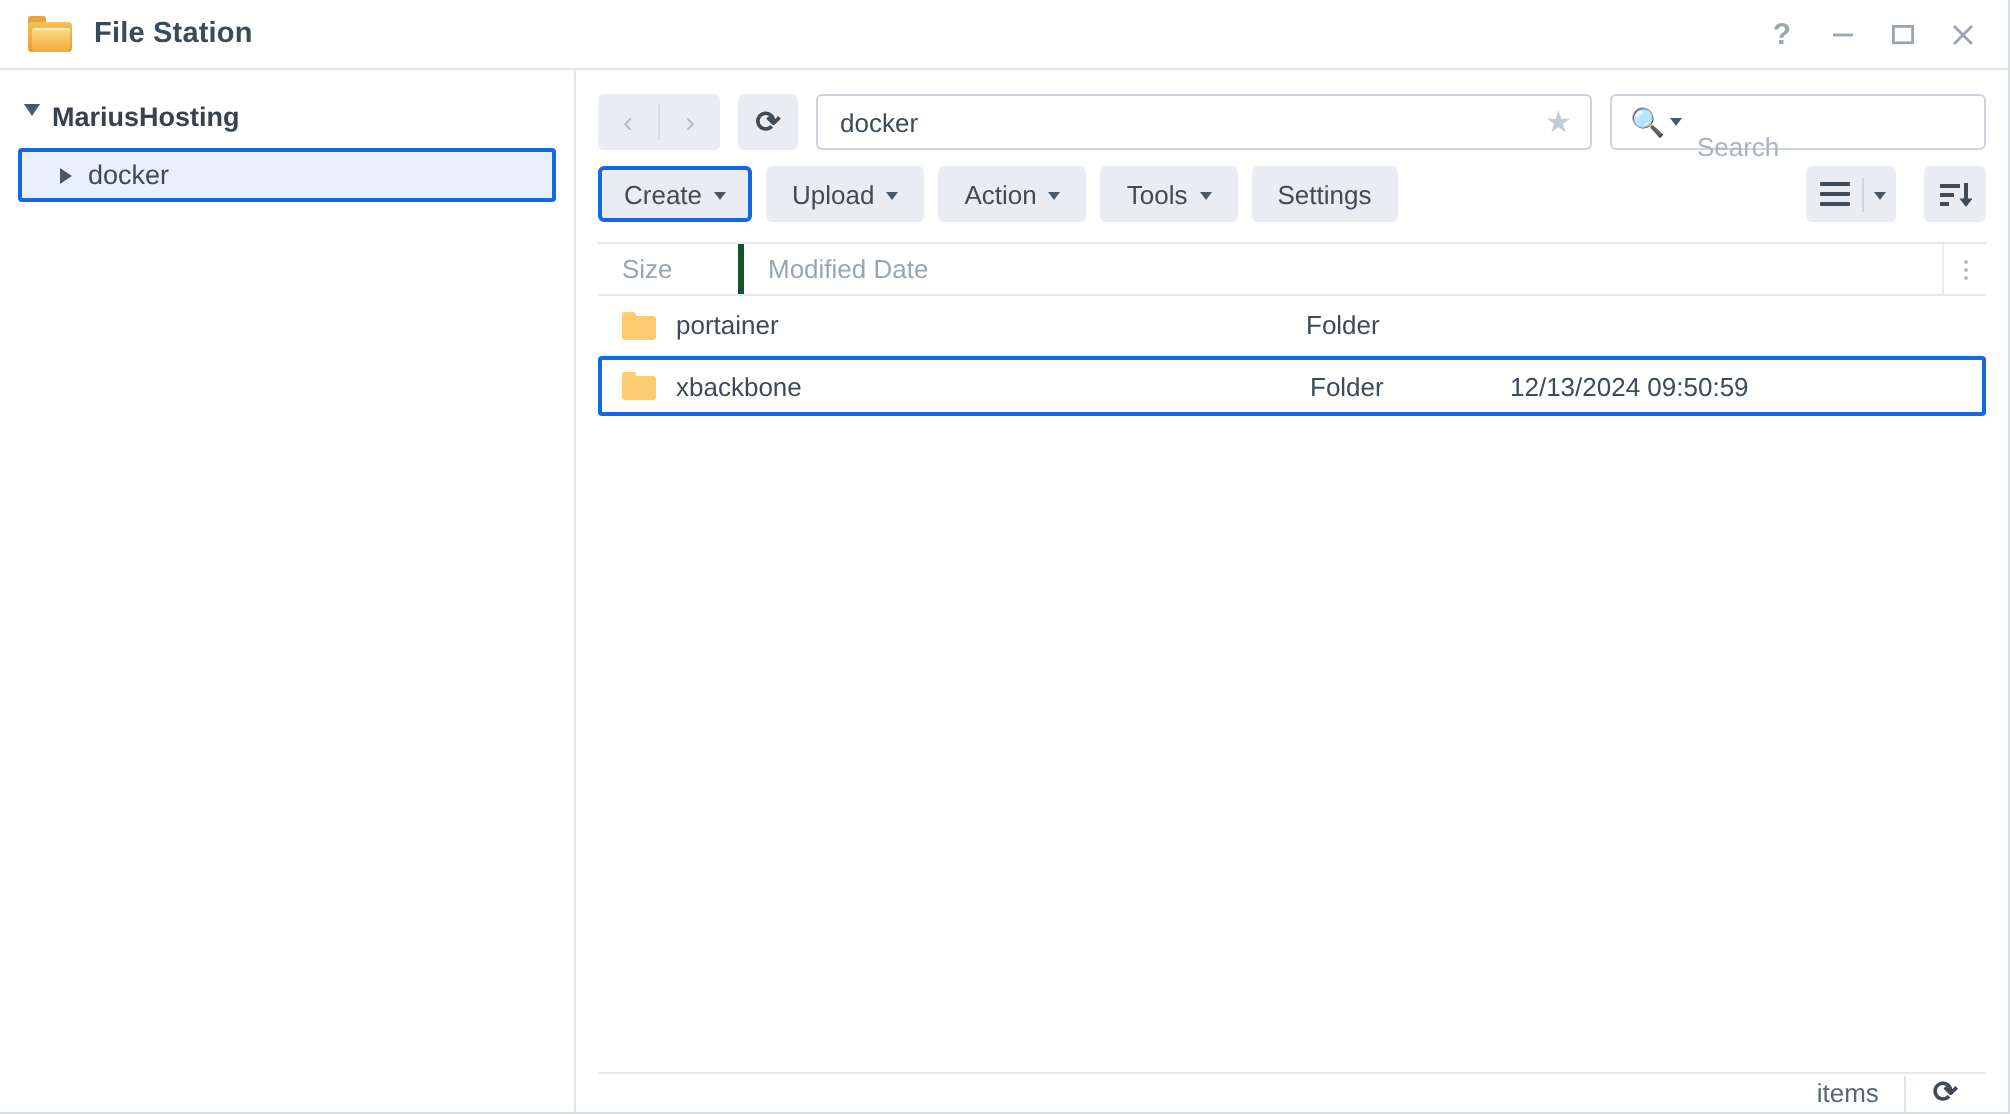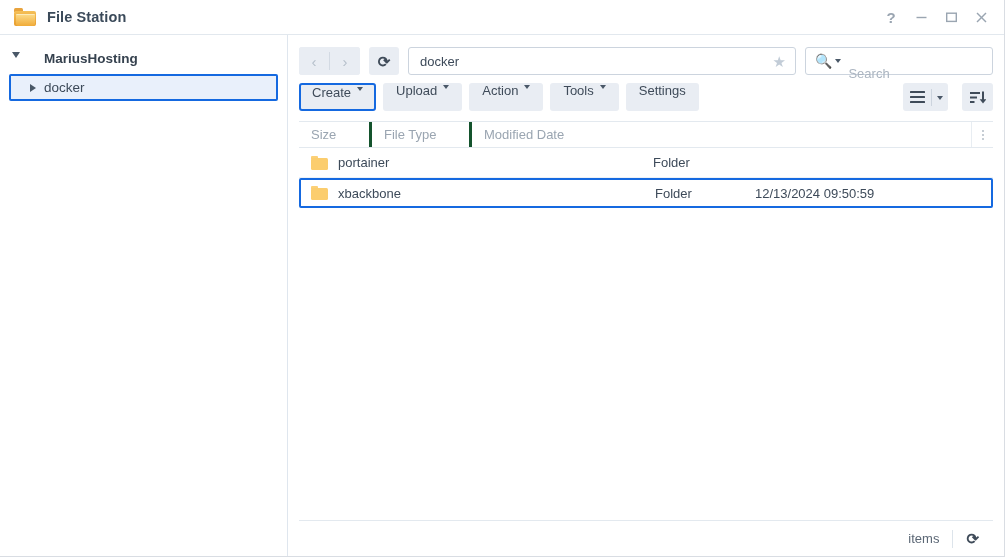--- a/index.html
+++ b/index.html
@@ -62,21 +62,21 @@
   .body { display: flex; height: 521px; }
 
   
   .sidebar {
     width: 288px; flex: 0 0 288px;
     background: #ffffff;
     border-right: 1px solid #dfe6ee;
     padding-top: 13px;
   }
   .tree-root {
-    display: flex; align-items: flex-start; gap: 24px;
+    display: flex; align-items: flex-start; gap: 6px;
     padding: 3px 0 3px 12px;
     font-size: 13.5px; font-weight: bold; color: #36424f;
   }
   .caret-down {
     width: 0; height: 0; border-left: 4.5px solid transparent;
     border-right: 4.5px solid transparent; border-top: 6px solid #4a5868;
     margin-top: 1px;
   }
   .caret-right {
     width: 0; height: 0; border-top: 4.5px solid transparent;
@@ -136,21 +136,21 @@
   .search-ph { font-size: 13px; color: #aab4c0; margin-left: 4px; margin-top: 24px; }
 
   .tool-row {
     display: flex; align-items: center; gap: 7px;
     padding: 8px 11px 0 11px;
   }
   .tbtn {
     height: 28px; padding: 0 13px;
     background: #e9edf3; border: none; border-radius: 3px;
     font-size: 13px; color: #3f4b59;
-    display: flex; gap: 6px; cursor: default;
+    display: flex; align-items: center; gap: 6px; cursor: default;
     font-family: "Liberation Sans", sans-serif;
   }
   .tbtn.selected {
     border: 2px solid #1569e0; padding: 0 11px; background: #e9edf3;
   }
   .tcaret {
     width: 0; height: 0; border-left: 3.5px solid transparent;
     border-right: 3.5px solid transparent; border-top: 4.5px solid #4a5868;
     margin-top: 2px;
   }
@@ -215,21 +215,21 @@
   }
   .folder .fb {
     position: absolute; left: 0; top: 2px; width: 17px; height: 12px;
     background: #fbcd6e; border-radius: 1.5px;
   }
 
   .filler { flex: 1 1 auto; }
 
   
   .statusbar {
-    height: 36px; border-top: 1px solid #e3e9ef;
+    height: 20px; border-top: 1px solid #e3e9ef;
     display: flex; align-items: center; justify-content: flex-end;
     padding-right: 14px; gap: 0;
     margin: 0 11px 0 11px;
   }
   .items-text { font-size: 13px; color: #5b6775; padding-right: 13px; }
   .st-sep { width: 1px; height: 18px; background: #dde4eb; }
   .st-refresh { padding-left: 13px; color: #3f4b59; font-size: 15px; font-weight: bold; line-height: 1; }
 </style>
 </head>
 <body>
@@ -348,23 +348,20 @@
             <path d="M10.7 9.3 L14 13.5 L17.3 9.3 Z" fill="#3f4b59"></path>
           </svg>
         </div>
       </div>
 
       <div class="table">
         <div class="thead">
           <div class="th th-size">
             <span>Size</span>
           </div>
-          <div class="th th-type">
-            <span>File Type</span>
-          </div>
           <div class="th th-date">
             <span>Modified Date</span>
           </div>
           <div class="kebab">
               <i></i>
               <i></i>
               <i></i>
             </div>
         </div>
 

